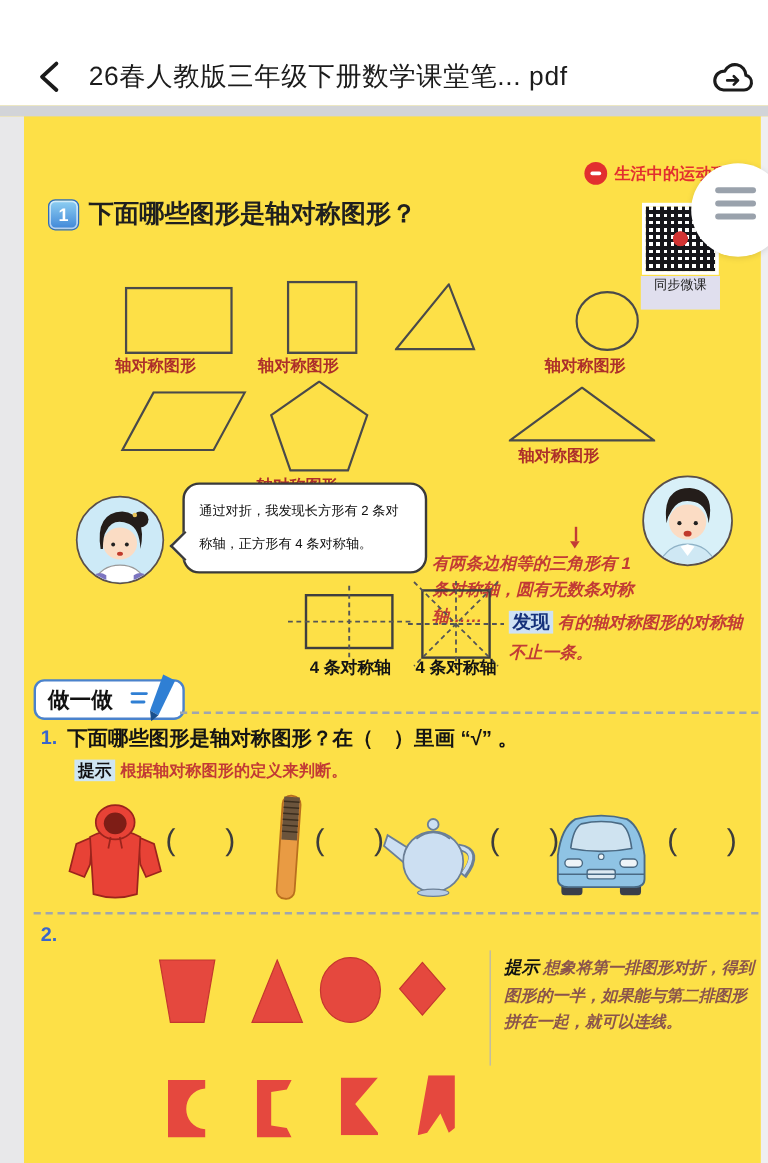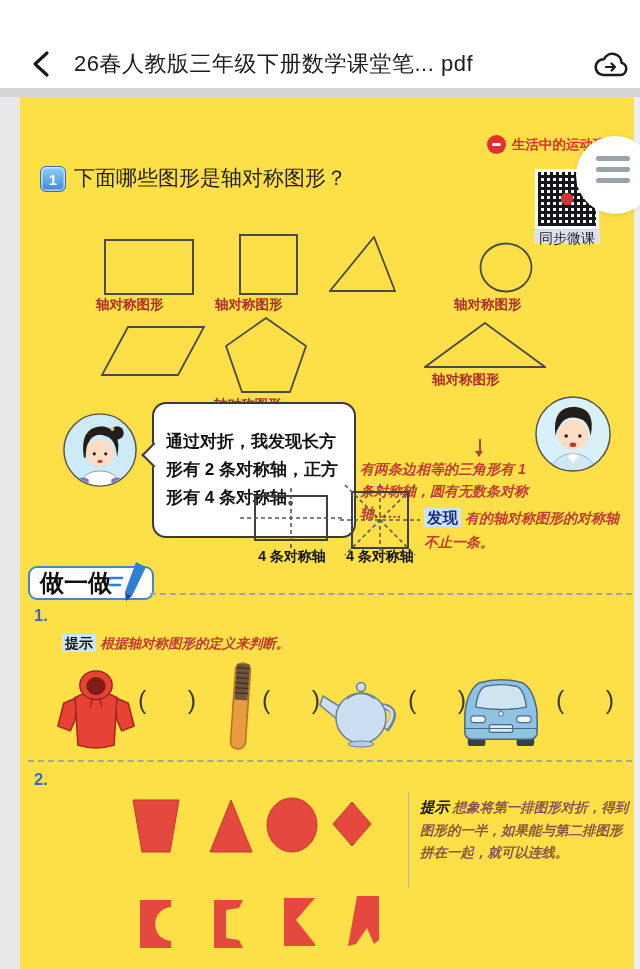--- a/index.html
+++ b/index.html
@@ -11,56 +11,56 @@
   .appbar-title{left:74px;top:9px;font-size:22px;color:#1b1b1b;letter-spacing:.5px;white-space:nowrap;}
   .divider-band{left:0;top:48px;width:640px;height:9px;background:#d2d4d8;}
   .left-strip{left:0;top:57px;width:20px;height:912px;background:#e8e8ea;}
   .right-strip{left:634px;top:57px;width:6px;height:912px;background:#efeff1;}
   
   .lesson-dot{width:19px;height:19px;border-radius:50%;background:#e22f2f;display:flex;align-items:center;justify-content:center;}
   .lesson-dot span{display:block;width:9px;height:2.5px;background:#fff;border-radius:2px;}
   .lesson-label{font-size:13.5px;color:#e22f2f;font-weight:600;white-space:nowrap;}
   
   .qbadge{width:24px;height:24px;border-radius:6px;background:linear-gradient(180deg,#8fd0f2,#3f86d8);border:1px solid #2f6dbb;color:#fff;font-weight:bold;font-size:15px;display:flex;align-items:center;justify-content:center;box-shadow:inset 0 0 0 1.5px rgba(255,255,255,.6);}
-  .q1-title{font-size:21px;font-weight:normal;color:#1f1f1f;white-space:nowrap;}
+  .q1-title{font-size:21px;font-weight:bold;color:#1f1f1f;white-space:nowrap;}
   .blue-note{width:458px;font-size:14.5px;line-height:21.5px;color:#4053ba;font-style:italic;}
   
   .qr{width:58px;height:54px;background:
       radial-gradient(circle at 50% 50%, #d23333 0 6px, rgba(0,0,0,0) 6.5px),
       repeating-linear-gradient(0deg,#15151a 0 3px,rgba(0,0,0,0) 3px 6px),
       repeating-linear-gradient(90deg,#15151a 0 3px,#fff 3px 6px);
       outline:3px solid #fff;}
-  .qr-caption{width:66px;height:14px;background:#e0dfee;color:#1d1d1d;font-size:14px;text-align:center;line-height:17px;}
+  .qr-caption{width:66px;height:28px;background:#e0dfee;color:#1d1d1d;font-size:11px;text-align:center;line-height:17px;}
   .menu-circle{width:78px;height:78px;border-radius:50%;background:#fff;box-shadow:0 1px 5px rgba(0,0,0,.12);}
   .menu-bar{width:34px;height:4.5px;border-radius:3px;background:#9aa2ac;}
   
   .shape-label{font-size:13.5px;color:#ad2f2a;font-weight:600;white-space:nowrap;}
   .axes-label{font-size:14px;color:#141414;font-weight:600;text-align:center;white-space:nowrap;}
   
   .bubble{background:#fff;border:2px solid #3a3a3a;color:#111;}
-  .bubble1{width:176px;border-radius:14px;padding:24px 12px;font-size:17px;line-height:28px;font-weight:700;}
+  .bubble1{width:176px;border-radius:14px;padding:8px 12px;font-size:11px;line-height:28px;font-weight:400;}
   .bubble2{width:132px;border-radius:20px;padding:6px 12px;font-size:16px;font-weight:500;white-space:nowrap;}
   .dash-slot{display:inline-block;border:1.5px dashed #555;padding:0 5px;margin-left:2px;font-size:14px;color:#333;line-height:16px;}
   .tail-l{width:16px;height:16px;background:#fff;transform:rotate(45deg);border-left:2px solid #3a3a3a;border-bottom:2px solid #3a3a3a;}
   .tail-r{width:14px;height:14px;background:#fff;transform:rotate(45deg);border-right:2px solid #3a3a3a;border-top:2px solid #3a3a3a;}
   .red-note{width:180px;font-size:14px;line-height:22px;color:#c23b35;font-weight:600;font-style:italic;}
   .red-arrow-line{width:0;height:12px;border-left:2px dashed #c23b35;}
   .red-arrow-head{width:0;height:0;border-left:4px solid transparent;border-right:4px solid transparent;border-top:6px solid #c23b35;}
   .discover{width:208px;font-size:14px;line-height:24px;}
   .discover .tag{background:#cfe2f4;color:#15307a;font-weight:bold;font-size:15.5px;padding:1px 3px;}
   .discover .txt{color:#c23b35;font-weight:600;font-style:italic;}
   
   .do-badge{width:122px;height:30px;border:2px solid #4a82cc;border-radius:9px;background:#fff;display:flex;align-items:center;}
-  .do-badge .t{font-size:24px;font-weight:bold;color:#111;padding-left:10px;white-space:nowrap;}
+  .do-badge .t{font-size:18px;font-weight:bold;color:#111;padding-left:10px;white-space:nowrap;}
   .dashed{border-top:2px dashed #a0a6ad;height:0;}
   .ex-num{font-size:16.5px;font-weight:bold;color:#3a66cc;}
   .ex-text{font-size:17px;font-weight:bold;color:#141414;white-space:nowrap;}
   .hint-tag{background:#cfe6f2;color:#111;font-weight:bold;font-size:14px;padding:1px 3px;}
   .hint-tag2{color:#111;font-weight:bold;font-size:14.5px;}
-  .hint-red{color:#c23b35;font-weight:600;font-style:italic;font-size:13.5px;}
+  .hint-red{color:#c23b35;font-weight:600;font-size:13.5px;}
   .hint2{width:212px;font-size:13.5px;line-height:22.5px;color:#8a544c;font-weight:600;font-style:italic;}
   .paren{width:58px;display:flex;justify-content:space-between;font-size:25px;color:#3c3c3c;font-weight:300;}
   .vline{width:0;height:96px;border-left:1.5px solid #b5b5b5;}
   .pagenum{width:27px;height:27px;border-radius:50%;background:#5560c4;border:2px solid #8d95dd;color:#fff;font-size:14px;display:flex;align-items:center;justify-content:center;}
 </style>
 </head>
 <body>
 
 <div id="screen">
 
@@ -191,20 +191,21 @@
     <span class="t">做一做</span>
     <svg class="abs" style="left:76px;top:-8px" width="44" height="42" viewBox="0 0 44 42">
       <path d="M4 18 h12 M4 25 h10" stroke="#2f7fd4" stroke-width="2.4" stroke-linecap="round"></path>
       <polygon points="30,2 40,7 26,36 19,32" fill="#2f7fd4"></polygon>
       <polygon points="19,32 26,36 20,41" fill="#1a4f8c"></polygon>
     </svg>
   </div>
   <div class="abs dashed" style="left:150px;top:553px;width:482px"></div>
 
   <span class="abs ex-num" style="left:34px;top:566px">1.</span>
+  <span class="abs ex-text" style="left:56px;top:564px">下面哪些图形是轴对称图形？在（　）里画 “√” 。</span>
   <div class="abs" style="left:62px;top:594px">
     <span class="hint-tag">提示</span>
     <span class="hint-red">根据轴对称图形的定义来判断。</span>
   </div>
 
   <svg class="abs" style="left:56px;top:624px" width="80" height="88" viewBox="0 0 84 90">
     <path d="M22 34 L8 40 L2 64 L15 69 L20 58 Z" fill="#e84236" stroke="#9c241c" stroke-width="1.5"></path>
     <path d="M62 34 L76 40 L82 64 L69 69 L64 58 Z" fill="#e84236" stroke="#9c241c" stroke-width="1.5"></path>
     <path d="M20 34 Q42 22 64 34 L61 84 Q42 90 23 84 Z" fill="#e84236" stroke="#9c241c" stroke-width="1.5"></path>
     <ellipse cx="42" cy="21" rx="17" ry="15" fill="#e84236" stroke="#9c241c" stroke-width="1.5"></ellipse>

